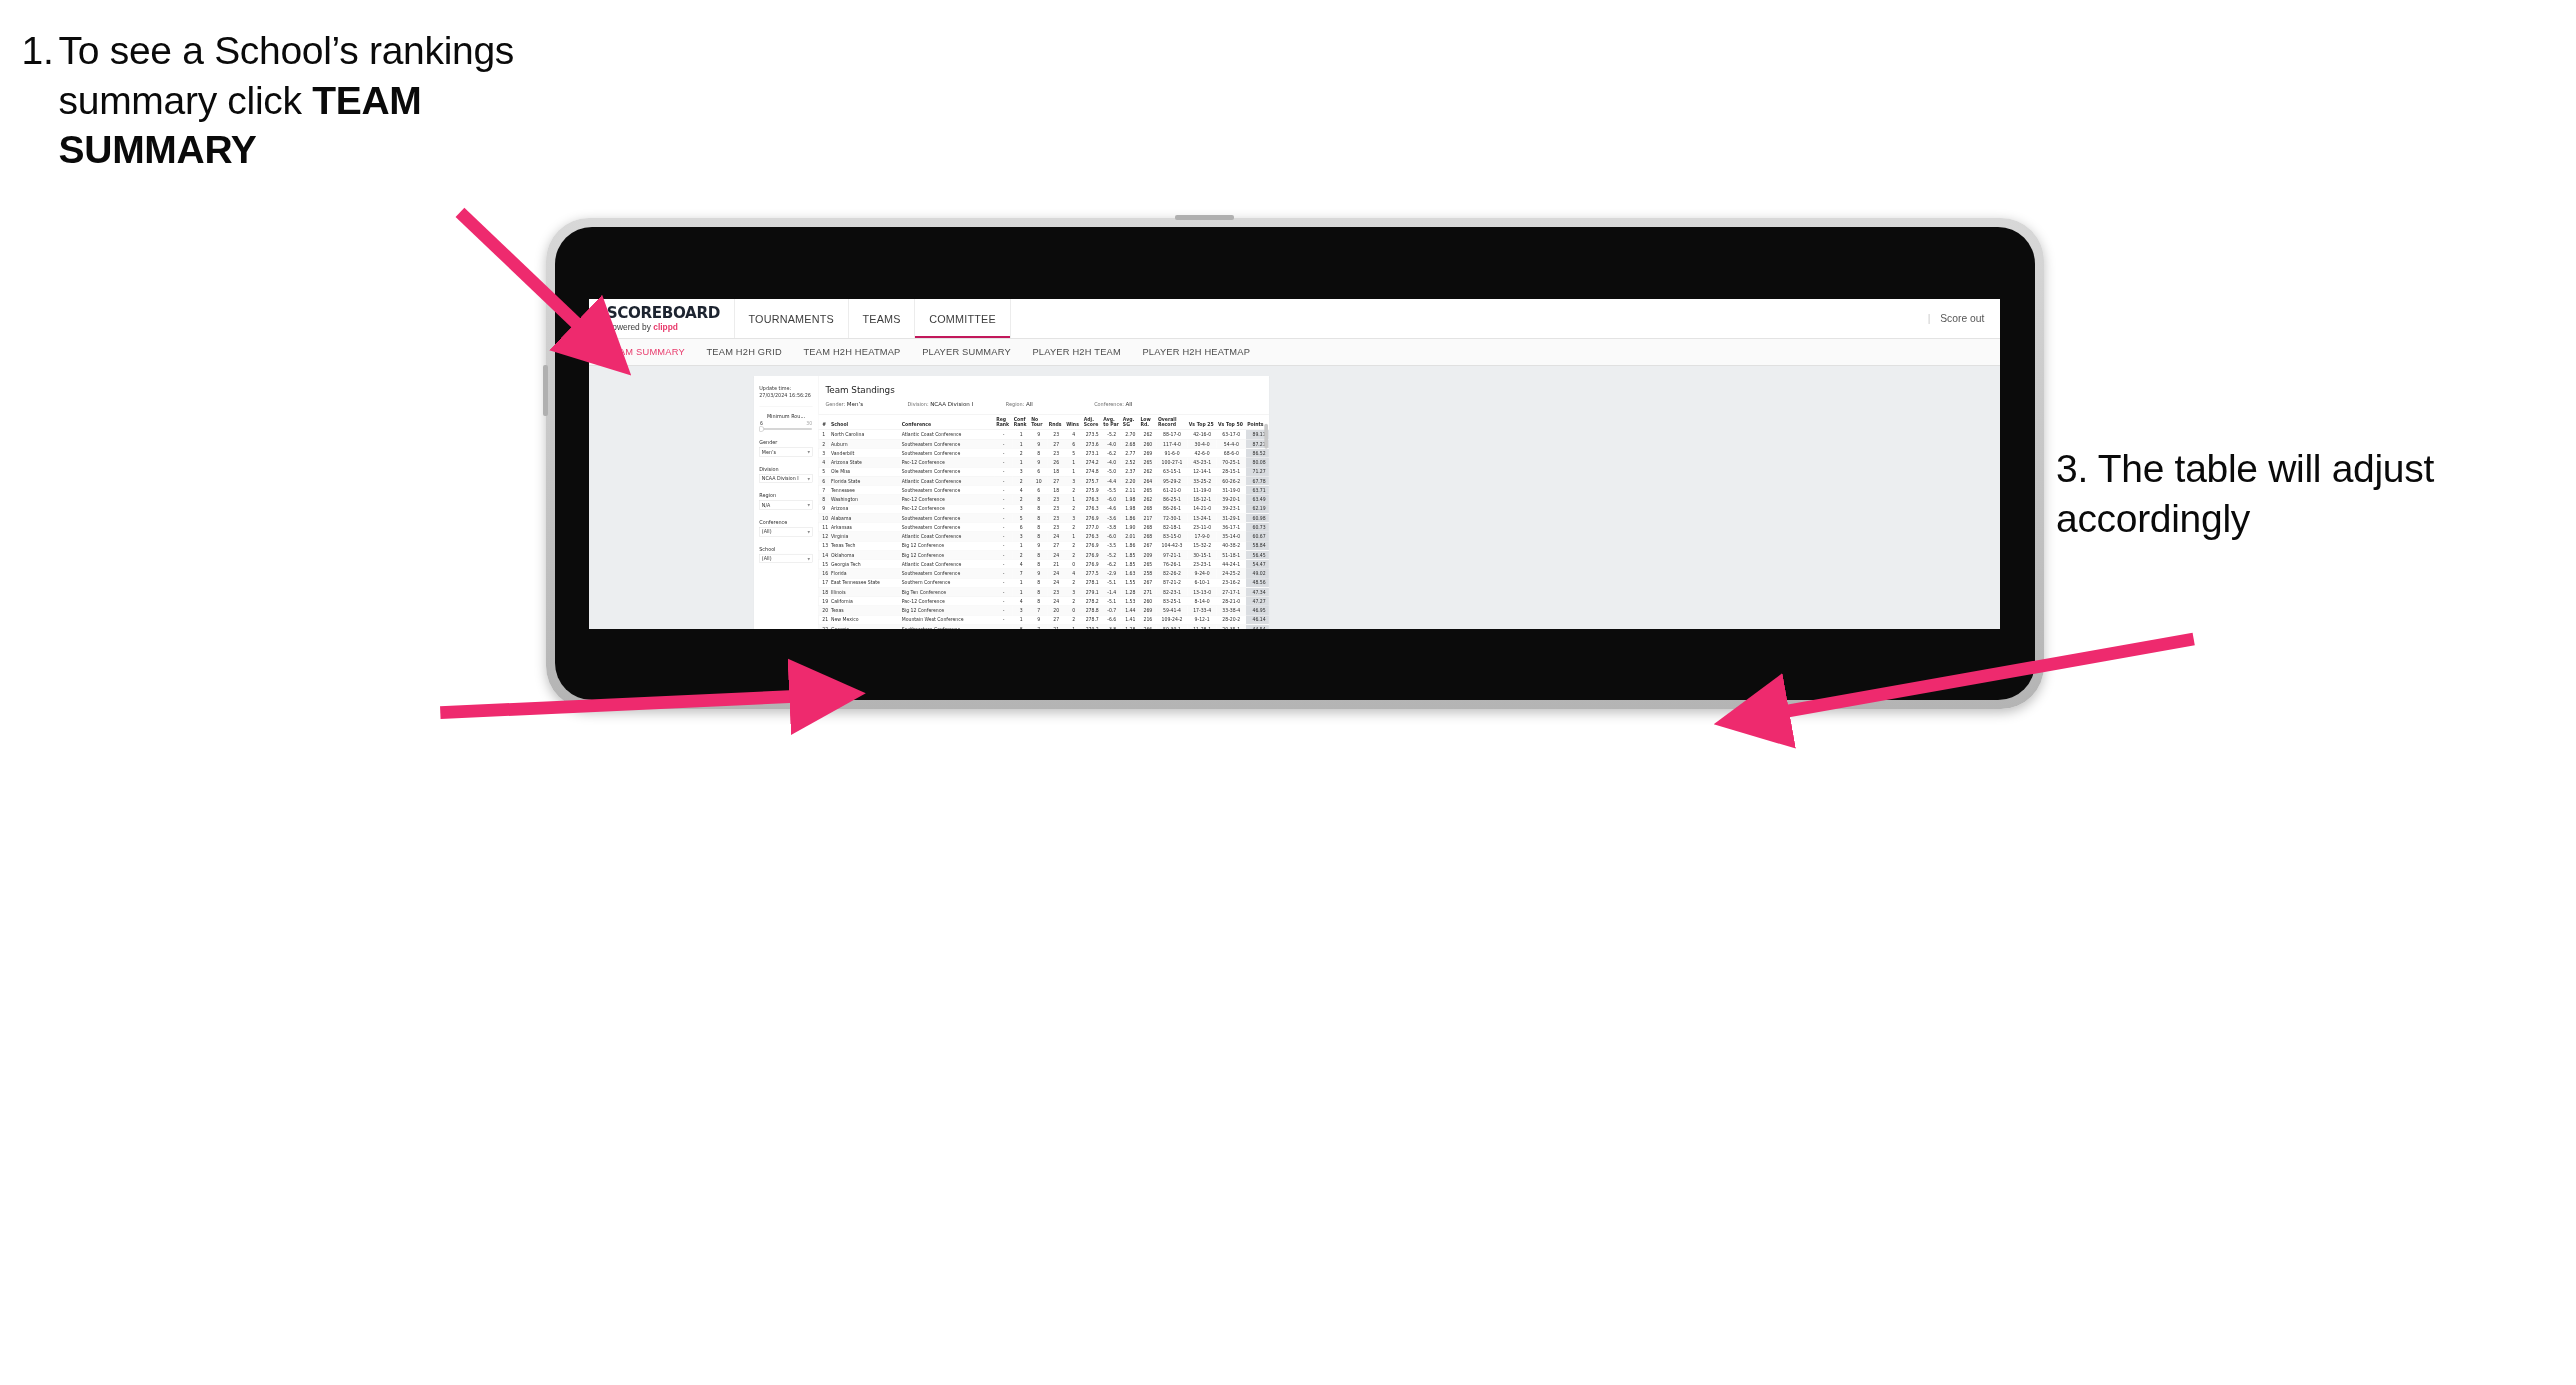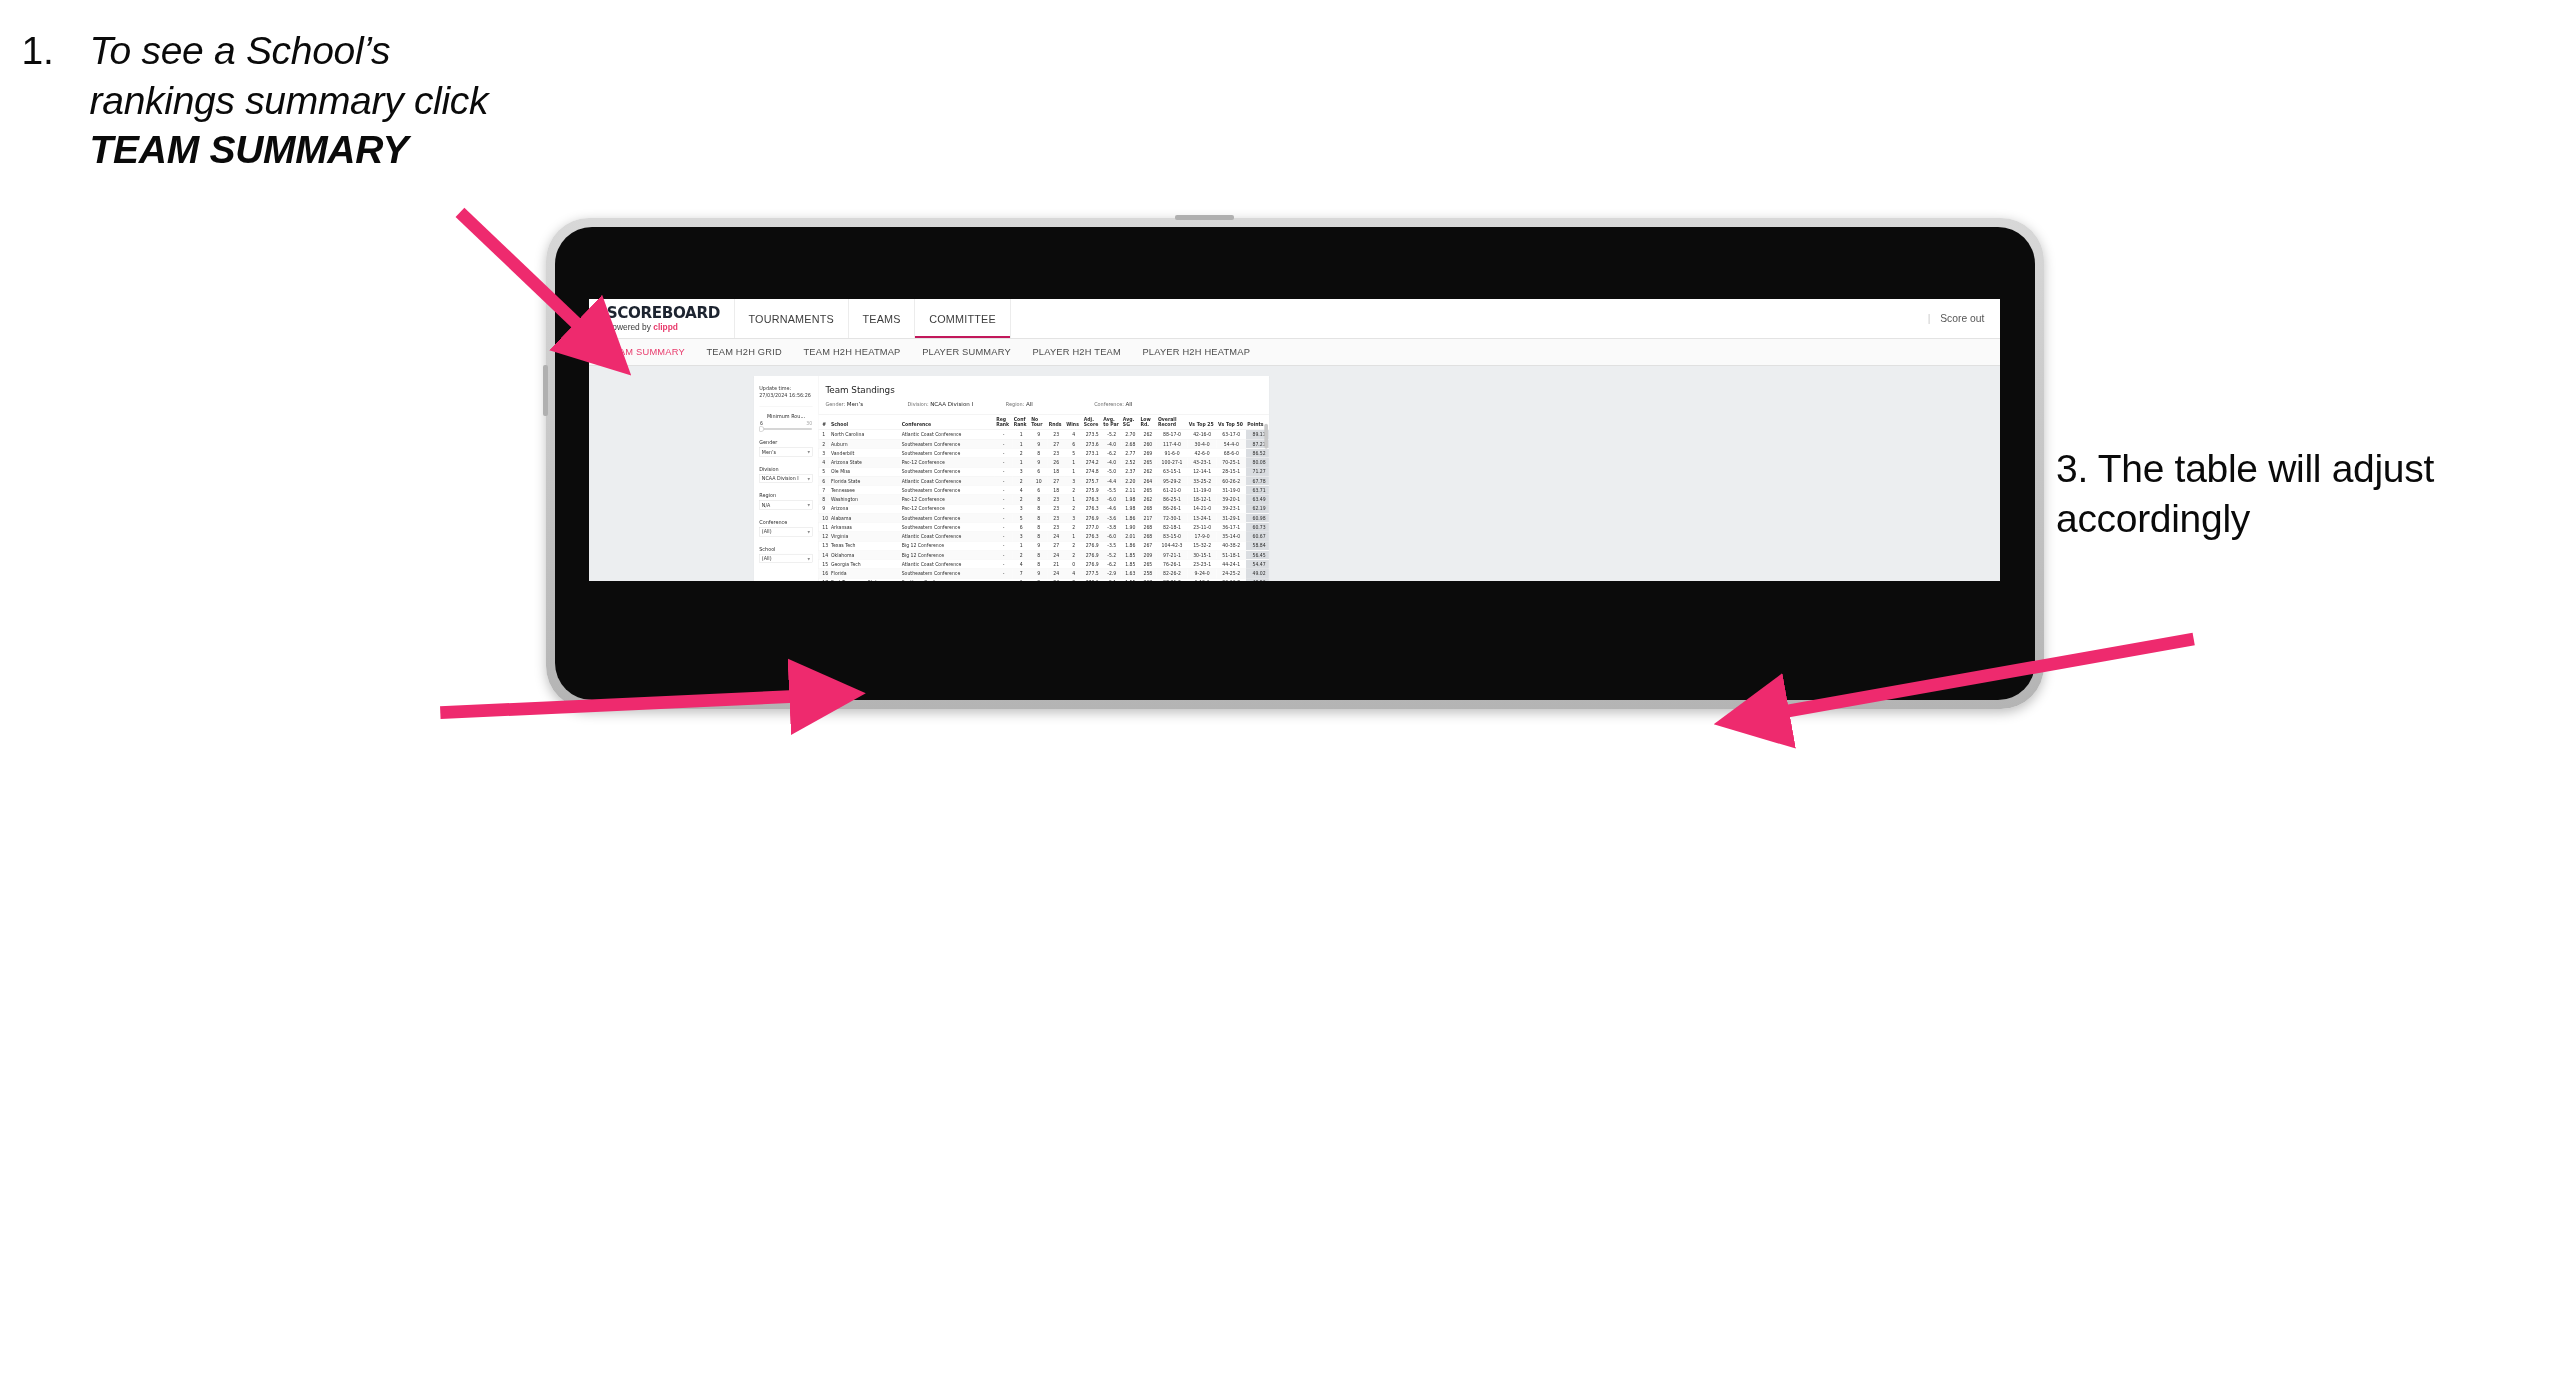--- a/index.html
+++ b/index.html
@@ -15,21 +15,21 @@
   .annot {
     position: absolute;
     color: #0a0a0a;
     font-size: 39px;
     line-height: 1.28;
     letter-spacing: -0.3px;
   }
   .annot b { font-weight: 700; }
   #annot-1 { left: 21.6px; top: 25.6px; width: 511px; }
   #annot-1 .num { position: absolute; left: 0; top: 0; }
-  #annot-1 .body { display: block; margin-left: 68px; font-style: italic; }
+  #annot-1 .body { display: block; margin-left: 37px; }
   #annot-2 { left: 25.6px; top: 598px; width: 393px; }
   #annot-3 { left: 2056px; top: 444px; width: 531px; }
 
   
   #tablet {
     position: absolute;
     left: 548px; top: 214px;
     width: 1494px; height: 493px;
   }
   #tablet-outer {
@@ -45,21 +45,21 @@
   }
   #tablet-bezel {
     position: absolute;
     left: 8.8px; top: 8.8px; right: 8.8px; bottom: 8.8px;
     background: #0b0b0b;
     border-radius: 37px;
   }
   #tablet-screen {
     position: absolute;
     left: 43px; top: 81px;
-    width: 1411px; height: 282px;
+    width: 1411px; height: 330px;
     background: #8b5cf6;
     overflow: hidden;
   }
   
   .tab-btn-side {
     position: absolute; background: #b0b0b0; border-radius: 2px;
   }
 
   
   #app { position: relative; width: 100%; height: 100%; background: #eceef0; }

